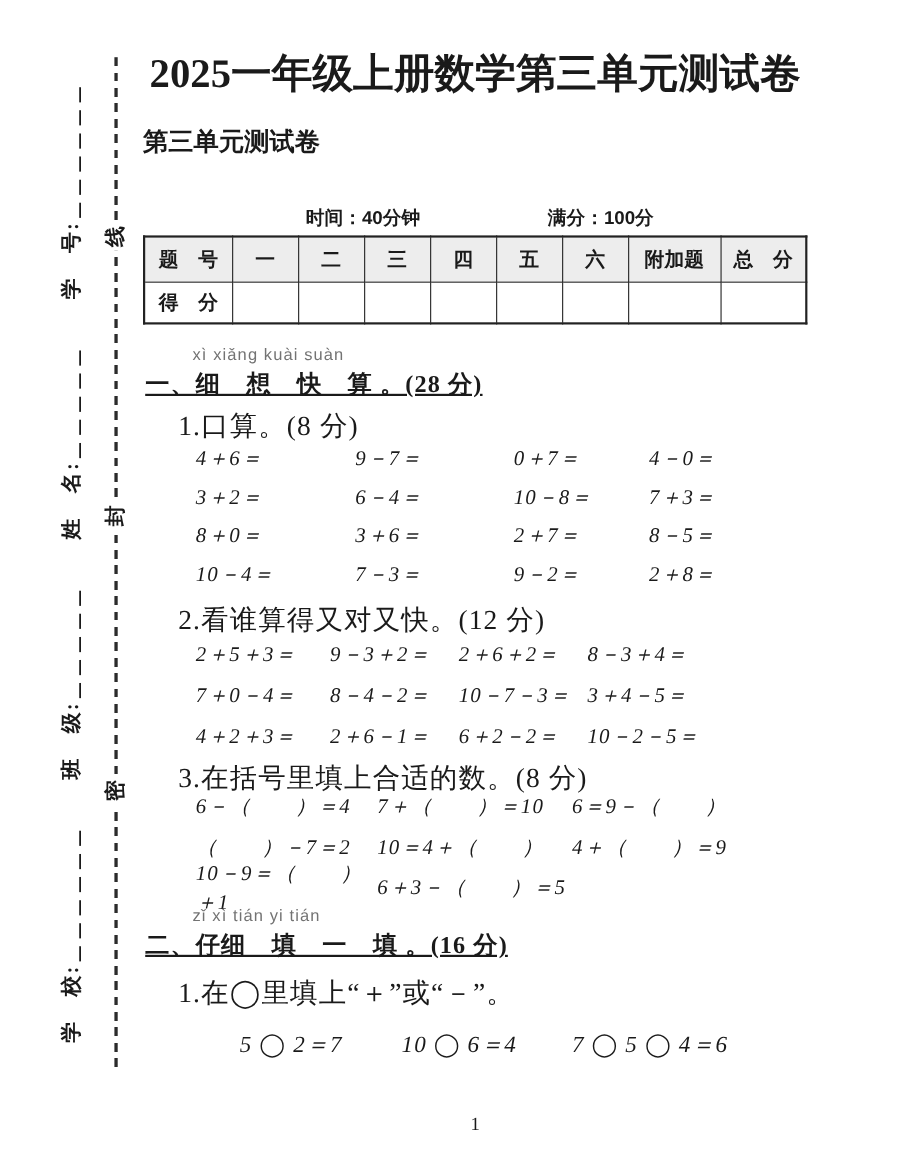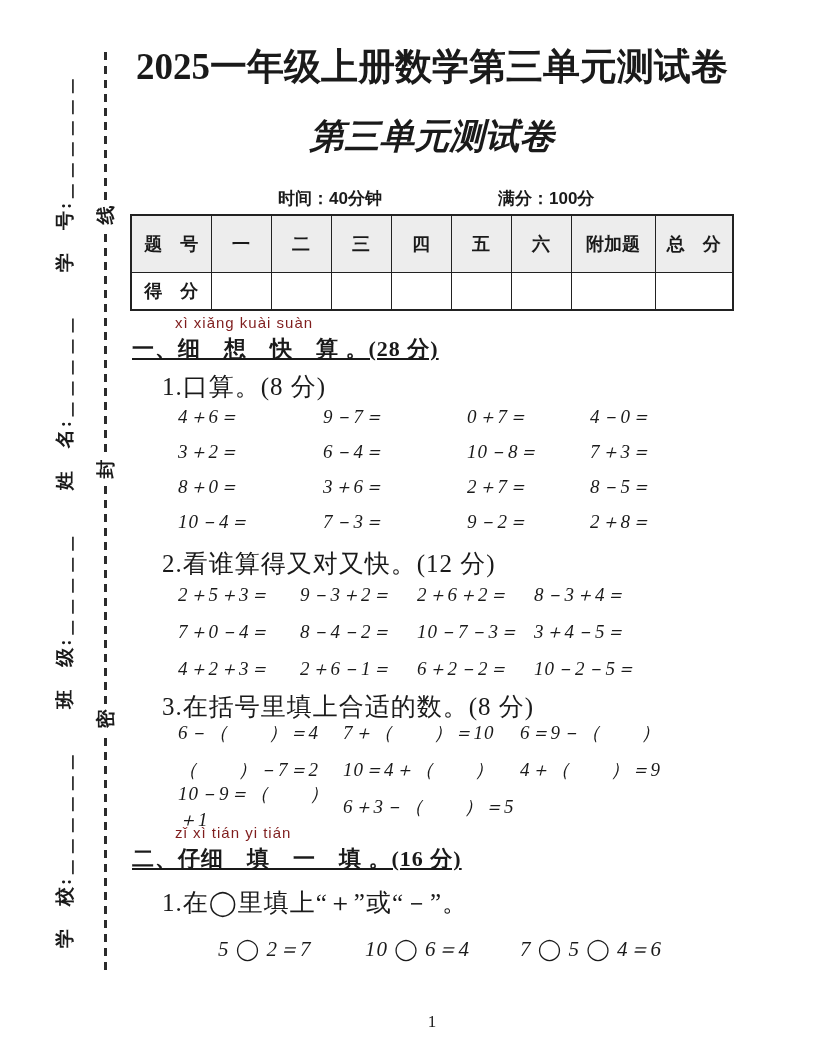--- a/index.html
+++ b/index.html
@@ -32,43 +32,43 @@
   }
 
   
   .main { position:absolute; left:130px; top:0; width:604px; height:1056px; }
 
   .title {
     position:absolute; top:42px; left:0; right:0; text-align:center;
     font-size:37px; font-weight:bold; white-space:nowrap;
   }
   .subtitle {
-    position:absolute; top:113px; left:0; right:0; text-align:center;
-    font-size:35px; font-weight:bold;font-style:italic;
+    position:absolute; top:113px; left:0; right:0; 
+    font-size:23px; font-weight:bold;
   }
   .info { position:absolute; top:187px; left:0; right:0; height:22px;
     font-family:"Liberation Sans",sans-serif; font-weight:bold; font-size:17px; }
   .info .time   { position:absolute; left:148px; }
   .info .fscore { position:absolute; left:368px; }
 
   table.score {
     position:absolute; top:214px; left:0; width:602px;
     border-collapse:collapse; table-layout:fixed;
     font-family:"Liberation Sans",sans-serif;
   }
   table.score th, table.score td {
     border:1.5px solid #222; text-align:center; vertical-align:middle;
     font-size:18px; font-weight:bold;
   }
   table.score { border:2.5px solid #222; }
-  table.score tr.hdr  { height:57px; background:#ededed; }
+  table.score tr.hdr  { height:41px; background:#ededed; }
   table.score tr.body { height:38px; background:#fff; }
 
   .pinyin {
-    position:absolute; left:45px; color:#7f1d1d; font-size:15px;
+    position:absolute; left:45px; color:#737373; font-size:15px;
     letter-spacing:1px; font-family:"Liberation Sans","DejaVu Sans",sans-serif;
   }
   .pinyin.p1 { top:314px; }
   .pinyin.p2 { top:824px; }
   .heading { position:absolute; left:2px; font-size:22px; font-weight:600; letter-spacing:1px;text-decoration:underline; }
   .heading.hd1 { top:334px; }
   .heading.hd2 { top:844px; }
   .qtitle { position:absolute; left:32px; font-size:25px; letter-spacing:1px; }
   .qt11 { top:370px; }
   .qt12 { top:547px;text-align:right; }

